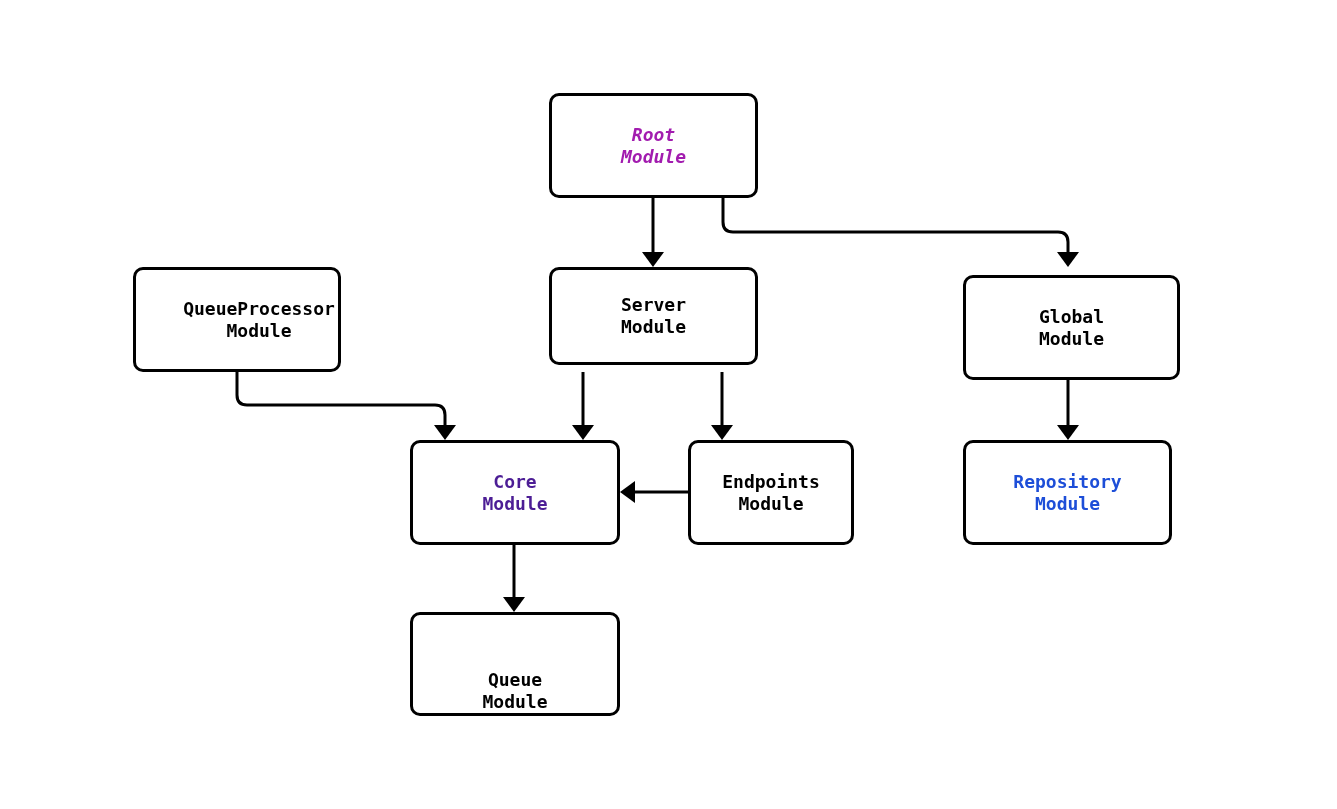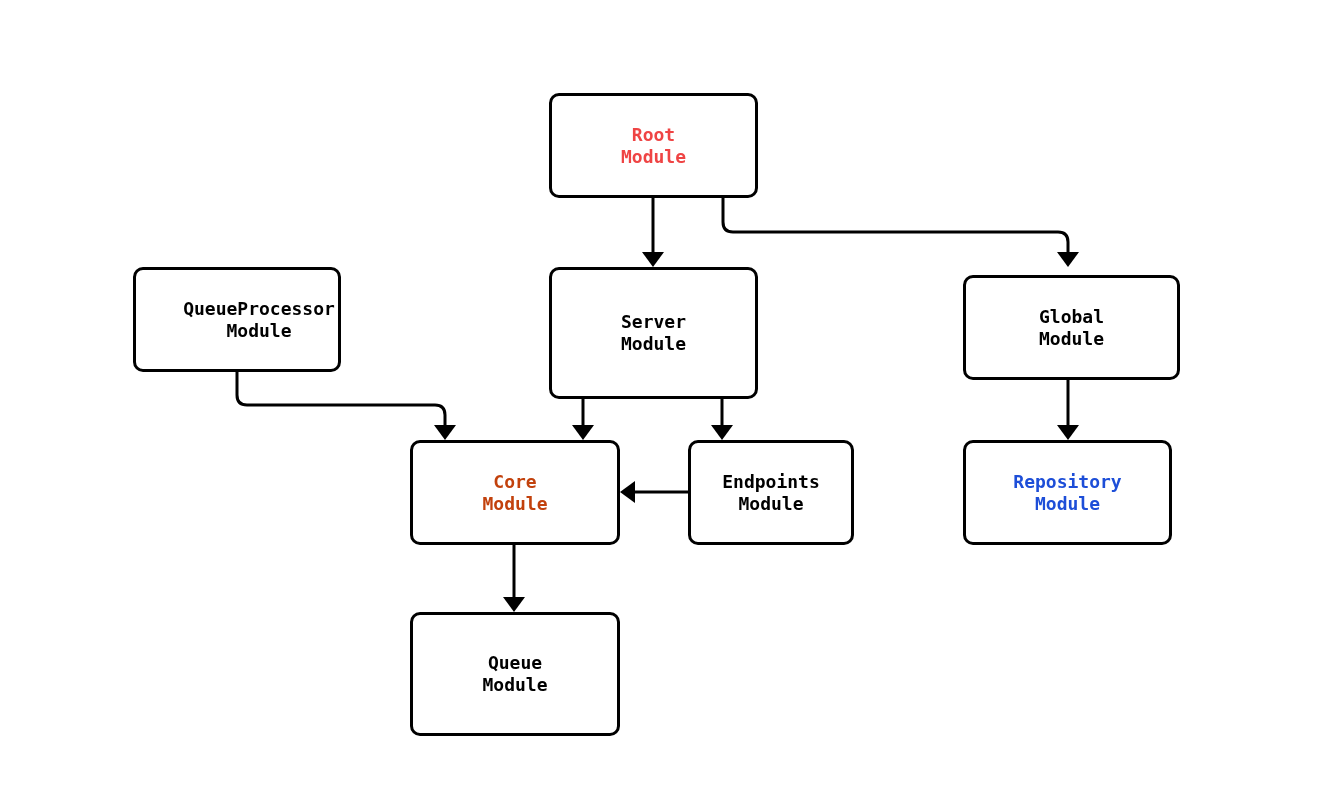--- a/index.html
+++ b/index.html
@@ -59,44 +59,44 @@
       <polygon points="722,440 711,425 733,425" fill="#000000"></polygon>
       <path d="M 1068 372 L 1068 425" fill="none" stroke="#000000" stroke-width="3"></path>
       <polygon points="1068,440 1057,425 1079,425" fill="#000000"></polygon>
       <path d="M 688 492 L 635 492" fill="none" stroke="#000000" stroke-width="3"></path>
       <polygon points="620,492 635,481 635,503" fill="#000000"></polygon>
       <path d="M 514 545 L 514 597" fill="none" stroke="#000000" stroke-width="3"></path>
       <polygon points="514,612 503,597 525,597" fill="#000000"></polygon>
     </svg>
 
 <div class="node" style="left: 549px; top: 93px; width: 209px; height: 105px; background: rgb(255, 255, 255); border-color: rgb(0, 0, 0);">
-      <div class="node-label" style="color: #ef4444;">Root
+      <div class="node-label" style="color: #a21caf; font-style: italic;">Root
 Module</div>
     </div>
     <div class="node" style="left: 133px; top: 267px; width: 208px; height: 105px; background: rgb(255, 255, 255); border-color: rgb(0, 0, 0);">
       <div class="node-label" style="color: rgb(0, 0, 0); margin-left: 44px;">QueueProcessor
 Module</div>
     </div>
-    <div class="node" style="left: 549px; top: 267px; width: 209px; height: 132px; background: rgb(255, 255, 255); border-color: rgb(0, 0, 0);">
+    <div class="node" style="left: 549px; top: 267px; width: 209px; height: 98px; background: rgb(255, 255, 255); border-color: rgb(0, 0, 0);">
       <div class="node-label" style="color: rgb(0, 0, 0);">Server
 Module</div>
     </div>
     <div class="node" style="left: 963px; top: 267px; width: 217px; height: 105px; background: rgb(255, 255, 255); border-color: rgb(0, 0, 0); margin-top: 8px;">
       <div class="node-label" style="color: rgb(0, 0, 0);">Global
 Module</div>
     </div>
     <div class="node" style="left: 410px; top: 440px; width: 210px; height: 105px; background: rgb(255, 255, 255); border-color: rgb(0, 0, 0);">
-      <div class="node-label" style="color: #c2410c;">Core
+      <div class="node-label" style="color: #4c1d95;">Core
 Module</div>
     </div>
     <div class="node" style="left: 688px; top: 440px; width: 166px; height: 105px; background: rgb(255, 255, 255); border-color: rgb(0, 0, 0);">
       <div class="node-label" style="color: rgb(0, 0, 0);">Endpoints
 Module</div>
     </div>
     <div class="node" style="left: 963px; top: 440px; width: 209px; height: 105px; background: rgb(255, 255, 255); border-color: rgb(0, 0, 0);">
       <div class="node-label" style="color: #1d4ed8;">Repository
 Module</div>
     </div>
-    <div class="node" style="left: 410px; top: 612px; width: 210px; height: 124px; background: rgb(255, 255, 255); border-color: rgb(0, 0, 0);">
+    <div class="node" style="left: 410px; top: 612px; width: 210px; height: 104px; background: rgb(255, 255, 255); border-color: rgb(0, 0, 0); align-items: flex-end;">
       <div class="node-label" style="color: rgb(0, 0, 0);">Queue
 Module</div>
     </div>
   </div>
 
 </body></html>

